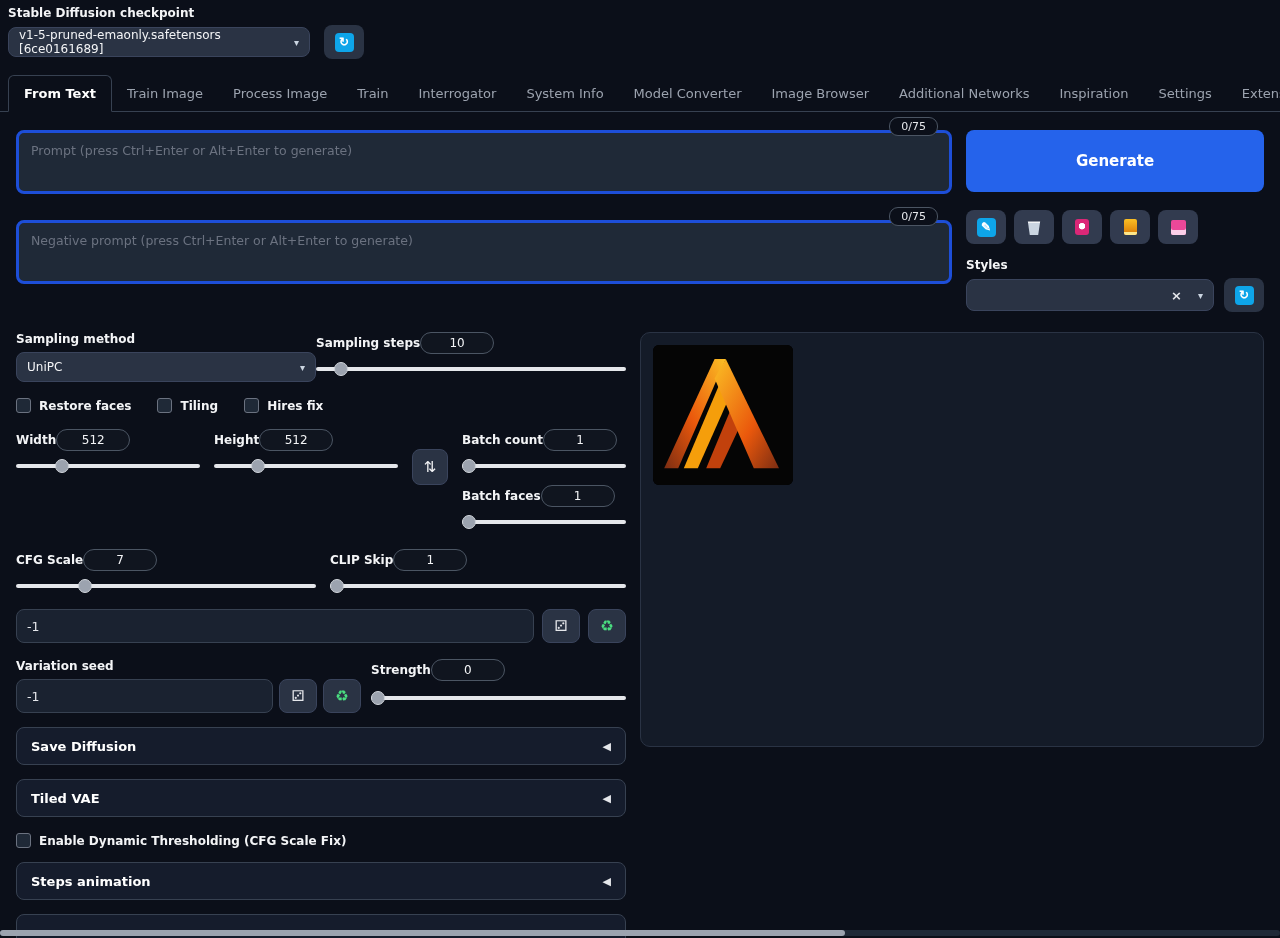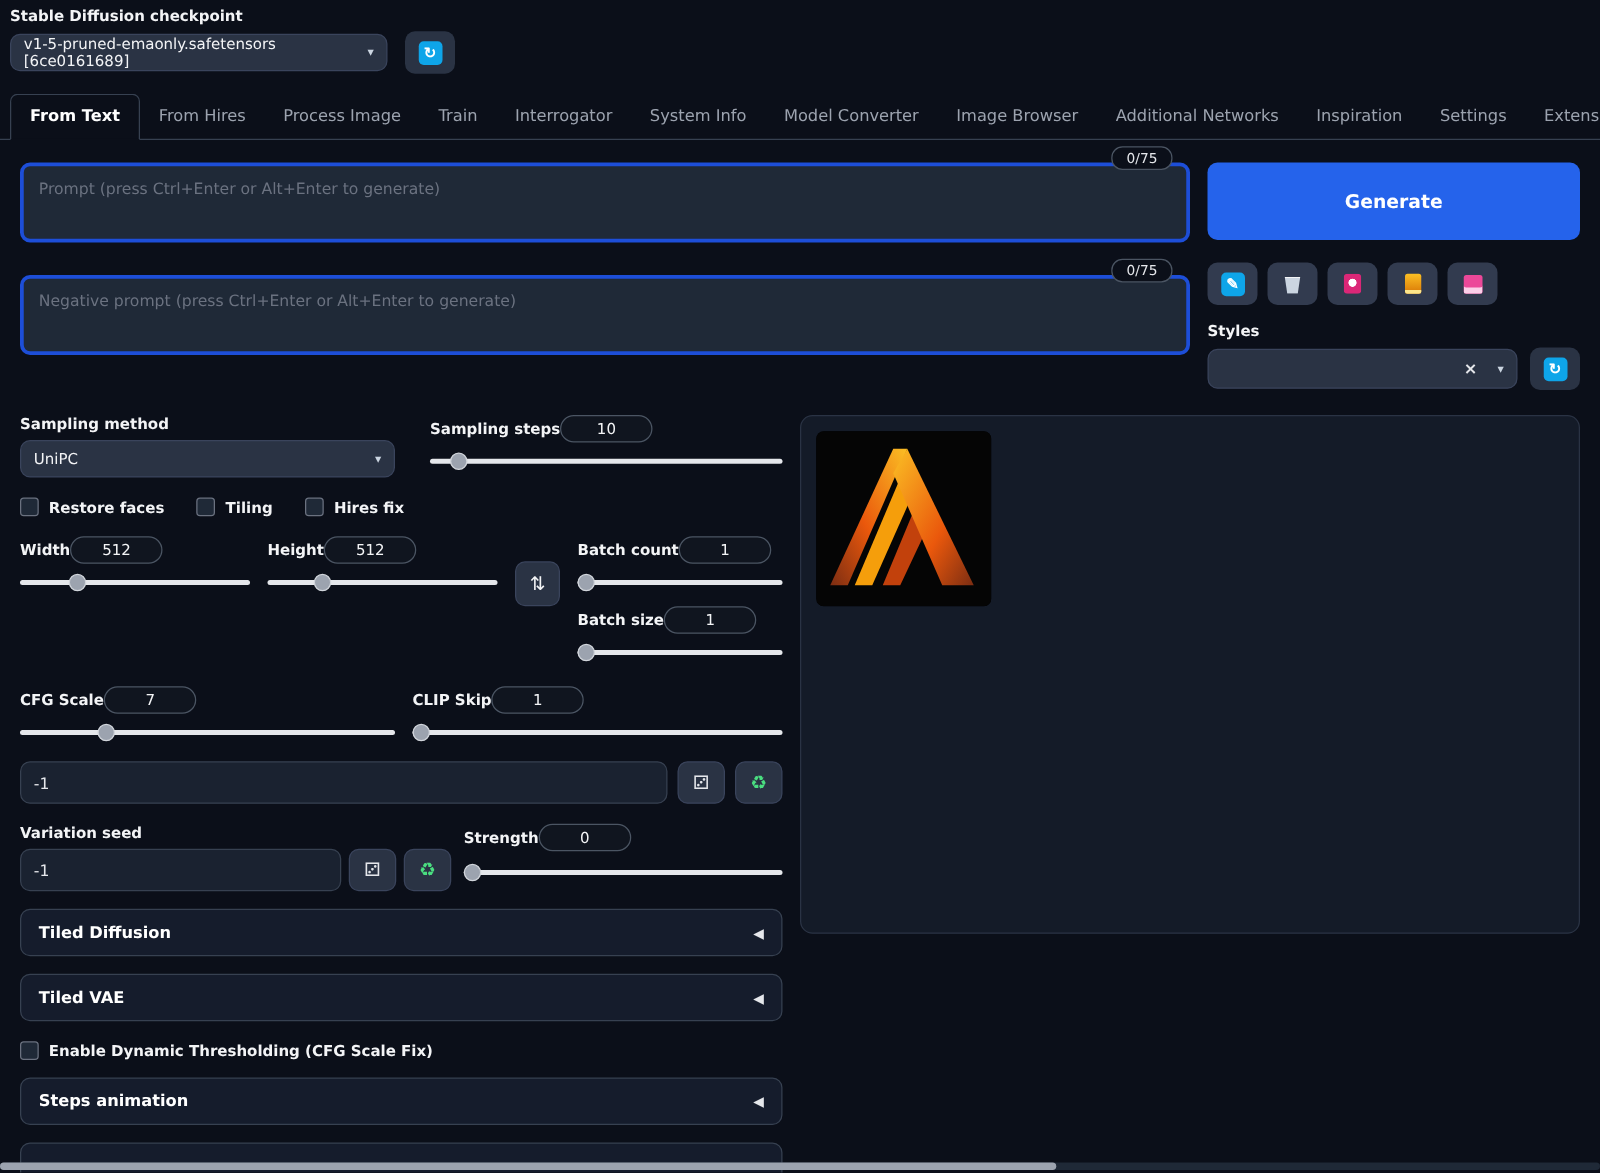--- a/index.html
+++ b/index.html
@@ -108,21 +108,21 @@
   }
   .slider .thumb {
     position:absolute; top:0; width:14px; height:14px; border-radius:50%;
     background:#9ca3af; border:1px solid #d1d5db; transform:translateX(-50%); cursor:grab;
   }
   .pos0  { left:7px; transform:none; }
   .pos8  { left:8%; }
   .pos23 { left:23%; }
   .pos24 { left:24%; }
   .pos25 { left:25%; }
-  .row-sampling { display:flex; gap:28px; }
+  .row-sampling { display:flex; gap:0; }
   .field-method { width:300px; }
   .method-select { height:30px; }
   .field-grow { flex:1; }
   .chk-row2 { display:flex; gap:26px; margin-top:16px; }
   .checkbox { display:flex; align-items:center; gap:8px; font-size:12px; font-weight:600; cursor:pointer; color:#f3f4f6; }
   .box { width:15px; height:15px; background:#1f2937; border:1px solid #6b7280; border-radius:3px; }
   .dims-row { display:flex; gap:14px; margin-top:16px; align-items:flex-start; }
   .dim-field { width:184px; }
   .swap-btn {
     width:36px; height:36px; margin-top:20px; background:#2a3344; border:1px solid #3a445c;
@@ -195,21 +195,21 @@
       <span class="caret">▾</span>
     </div>
     <button class="icon-btn">
       <span class="ico-blue">↻</span>
     </button>
   </div>
 </div>
 
 <div class="tabbar">
   <button class="tab active">From Text</button>
-  <button class="tab">From Hires</button>
+  <button class="tab">Train Image</button>
   <button class="tab">Process Image</button>
   <button class="tab">Train</button>
   <button class="tab">Interrogator</button>
   <button class="tab">System Info</button>
   <button class="tab">Model Converter</button>
   <button class="tab">Image Browser</button>
   <button class="tab">Additional Networks</button>
   <button class="tab">Inspiration</button>
   <button class="tab">Settings</button>
   <button class="tab">Extensions</button>
@@ -329,21 +329,21 @@
               <span class="field-label" style="margin:0">Batch count</span>
               <span class="pill">1</span>
             </div>
             <div class="slider">
               <div class="track"></div>
               <div class="thumb pos0"></div>
             </div>
           </div>
           <div>
             <div class="hdr-row">
-              <span class="field-label" style="margin:0">Batch size</span>
+              <span class="field-label" style="margin:0">Batch faces</span>
               <span class="pill">1</span>
             </div>
             <div class="slider">
               <div class="track"></div>
               <div class="thumb pos0"></div>
             </div>
           </div>
         </div>
       </div>
 
@@ -405,21 +405,21 @@
             <span class="pill">0</span>
           </div>
           <div class="slider" style="margin-top:10px">
             <div class="track"></div>
             <div class="thumb pos0"></div>
           </div>
         </div>
       </div>
 
       <div class="accordion">
-        <span class="title">Tiled Diffusion</span>
+        <span class="title">Save Diffusion</span>
         <span class="arrow">◀</span>
       </div>
       <div class="accordion">
         <span class="title">Tiled VAE</span>
         <span class="arrow">◀</span>
       </div>
 
       <div class="dt-row">
         <label class="checkbox">
           <span class="box"></span>

